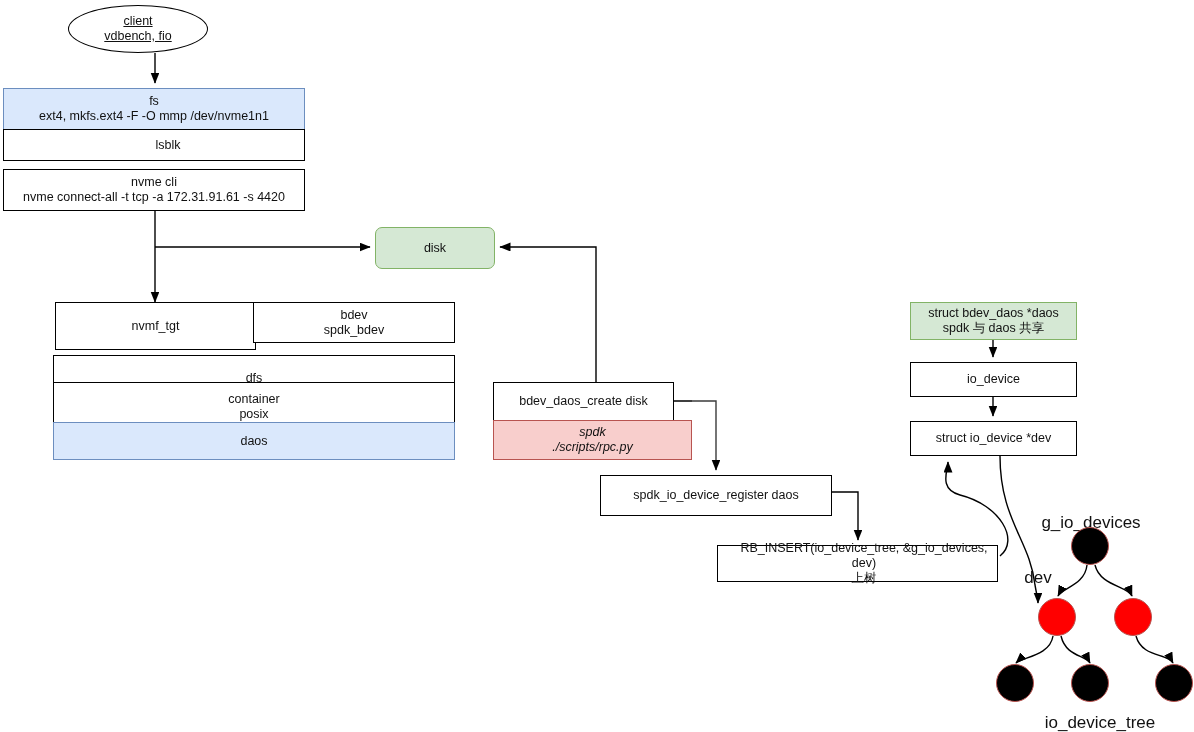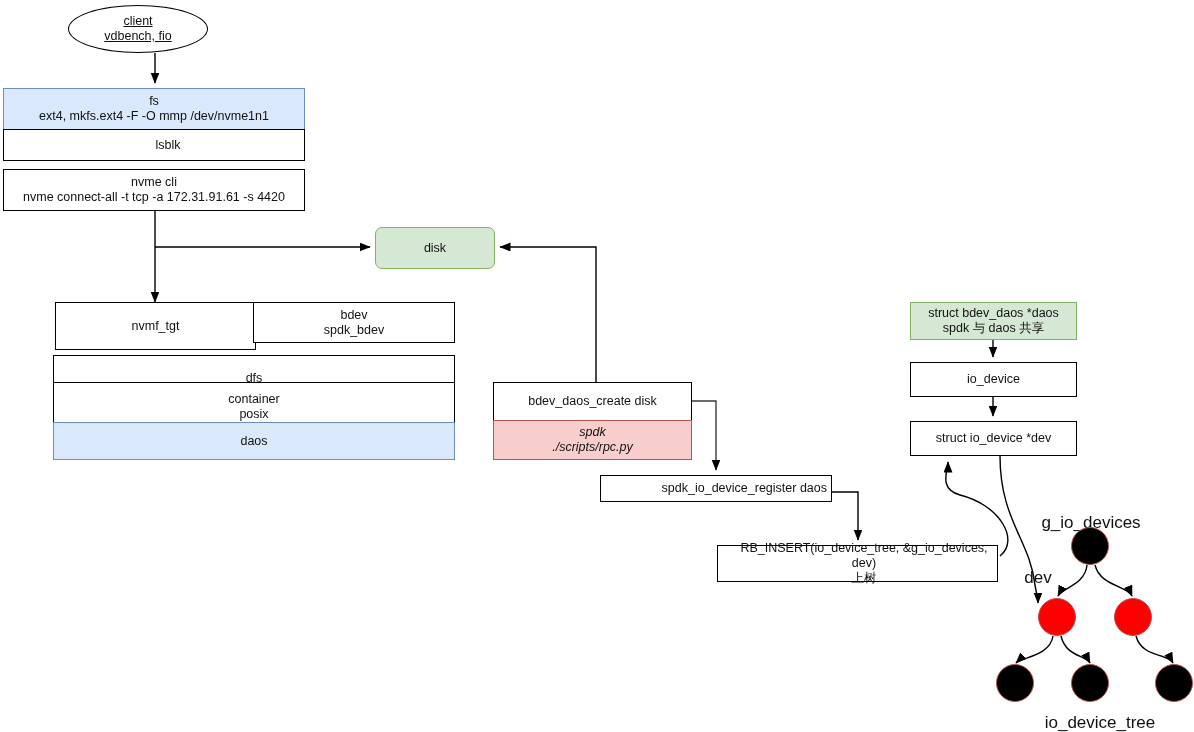--- a/index.html
+++ b/index.html
@@ -100,29 +100,29 @@
     <span class="lines">dfs</span>
   </div>
   <div class="node" style="left:53px;top:382px;width:402px;height:49px;">
     <span class="lines">container
 posix</span>
   </div>
   <div class="node fill-blue" style="left:53px;top:422px;width:402px;height:38px;">
     <span class="lines">daos</span>
   </div>
 
-  <div class="node" style="left:493px;top:382px;width:199px;height:39px;">
+  <div class="node" style="left:493px;top:382px;width:181px;height:39px;">
     <span class="lines">bdev_daos_create disk</span>
   </div>
   <div class="node fill-pink" style="left:493px;top:420px;width:199px;height:40px;">
     <span class="lines">spdk
 ./scripts/rpc.py</span>
   </div>
 
-  <div class="node" style="left:600px;top:475px;width:232px;height:27px;justify-content:flex-end;">
+  <div class="node" style="left:600px;top:475px;width:232px;height:41px;">
     <span class="lines">spdk_io_device_register daos</span>
   </div>
 
   <div class="node" style="left:717px;top:545px;width:281px;height:37px;padding-left:13px;">
     <span class="lines">RB_INSERT(io_device_tree, &amp;g_io_devices, dev)
 上树</span>
   </div>
 
   <div class="node fill-green" style="left:910px;top:302px;width:167px;height:38px;">
     <span class="lines">struct bdev_daos *daos

